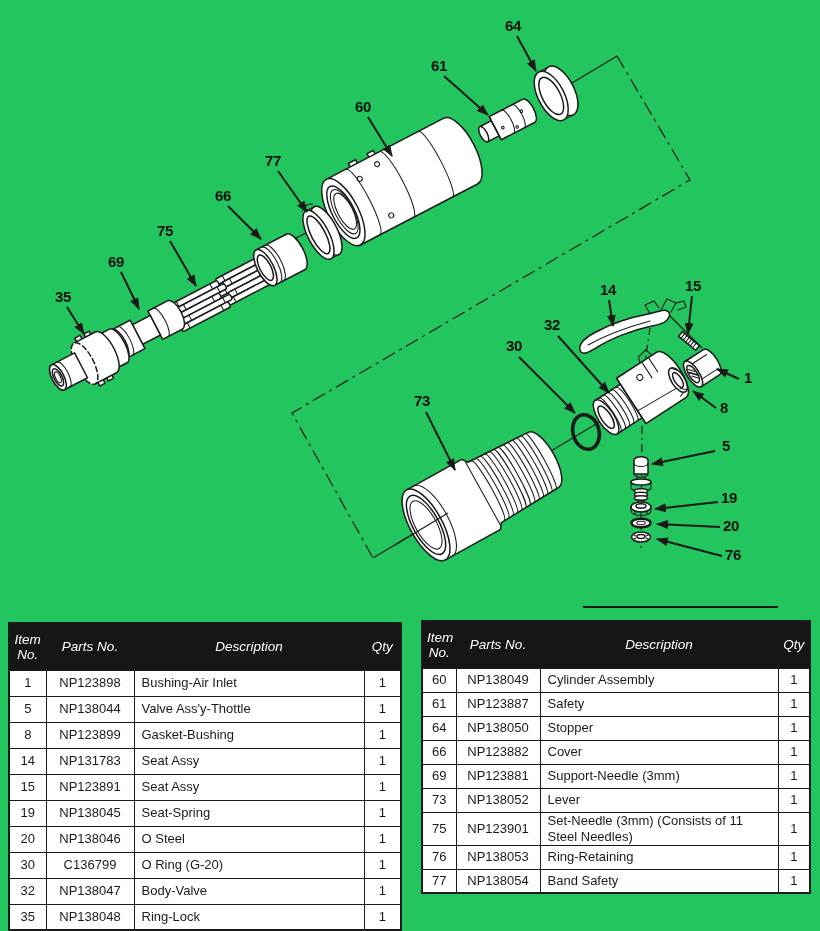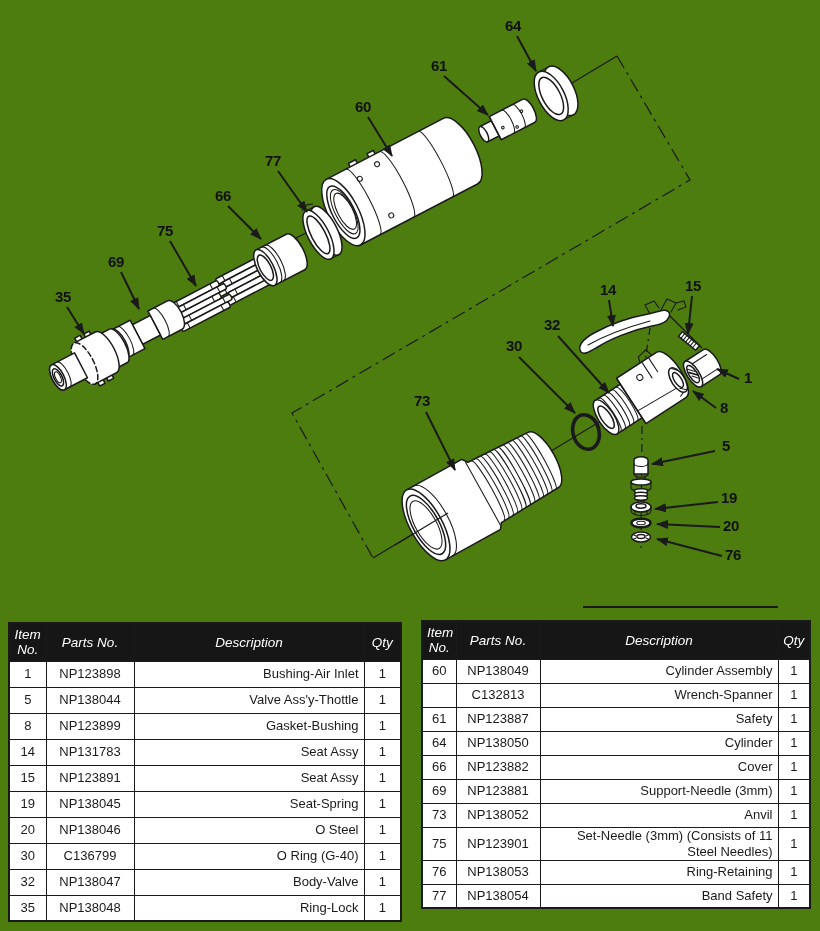--- a/index.html
+++ b/index.html
@@ -1,34 +1,34 @@
 <!DOCTYPE html>
 <html><head>
 <meta charset="utf-8">
 <style>
   html,body{margin:0;padding:0;background:#fff;}
-  #page{position:relative;width:820px;height:931px;background:#4d7c0f;overflow:hidden;
+  #page{position:relative;width:820px;height:931px;background:#22c55e;overflow:hidden;
         font-family:"Liberation Sans",sans-serif;color:#1a1a1a;}
   svg{position:absolute;left:0;top:0;}
   svg .part{fill:#ffffff;stroke:#1a1a1a;stroke-width:1.5;stroke-linejoin:round;stroke-linecap:round;}
   svg .d{fill:none;stroke:#1a1a1a;stroke-width:1.05;stroke-linecap:round;}
   svg .cl{fill:none;stroke:#1a1a1a;stroke-width:1.2;}
   svg .arrow{stroke:#1a1a1a;stroke-width:2;}
   svg .callout-num{font-family:"Liberation Sans",sans-serif;font-weight:bold;font-size:15px;
        fill:#111;letter-spacing:-0.4px;}
   .tbl{position:absolute;}
   .tbl table{border-collapse:collapse;table-layout:fixed;width:100%;
        border:2.5px solid #1a1a1a;background:#fff;}
   .tbl th{background:#161616;color:#ffffff;font-style:italic;font-weight:normal;
        font-size:13.5px;border:1.5px solid #1a1a1a;padding:0 4px;text-align:center;
        white-space:pre-line;line-height:15px;}
   .tbl td{border:1.5px solid #1a1a1a;font-size:13px;padding:0 5px;text-align:center;
        line-height:16px;vertical-align:middle;}
-  .tbl td.t-desc{text-align:right;padding-left:25px;margin-left:27px;}
-  .tbl thead tr{height:38px;margin-left:25px;}
+  .tbl td.t-desc{text-align:left;padding-left:7px;margin-left:27px;}
+  .tbl thead tr{height:47px;margin-left:25px;}
   #table-left tbody tr{height:26px;}
   #table-right tbody tr{height:24px;}
 </style>
 </head>
 <body>
 
 <div id="page">
 
   <svg width="820" height="615" viewBox="0 0 820 615">
     <defs>
@@ -382,21 +382,21 @@
           </tr>
           <tr>
             <td class="t-item">20</td>
             <td class="t-parts">NP138046</td>
             <td class="t-desc">O Steel</td>
             <td class="t-qty">1</td>
           </tr>
           <tr>
             <td class="t-item">30</td>
             <td class="t-parts">C136799</td>
-            <td class="t-desc">O Ring (G-40)</td>
+            <td class="t-desc">O Ring (G-20)</td>
             <td class="t-qty">1</td>
           </tr>
           <tr>
             <td class="t-item">32</td>
             <td class="t-parts">NP138047</td>
             <td class="t-desc">Body-Valve</td>
             <td class="t-qty">1</td>
           </tr>
           <tr>
             <td class="t-item">35</td>
@@ -426,53 +426,47 @@
         </tr>
       </thead>
       <tbody>
         <tr>
             <td class="t-item">60</td>
             <td class="t-parts">NP138049</td>
             <td class="t-desc">Cylinder Assembly</td>
             <td class="t-qty">1</td>
           </tr>
           <tr>
-            <td class="t-item"></td>
-            <td class="t-parts">C132813</td>
-            <td class="t-desc">Wrench-Spanner</td>
-            <td class="t-qty">1</td>
-          </tr>
-          <tr>
             <td class="t-item">61</td>
             <td class="t-parts">NP123887</td>
             <td class="t-desc">Safety</td>
             <td class="t-qty">1</td>
           </tr>
           <tr>
             <td class="t-item">64</td>
             <td class="t-parts">NP138050</td>
-            <td class="t-desc">Cylinder</td>
+            <td class="t-desc">Stopper</td>
             <td class="t-qty">1</td>
           </tr>
           <tr>
             <td class="t-item">66</td>
             <td class="t-parts">NP123882</td>
             <td class="t-desc">Cover</td>
             <td class="t-qty">1</td>
           </tr>
           <tr>
             <td class="t-item">69</td>
             <td class="t-parts">NP123881</td>
             <td class="t-desc">Support-Needle (3mm)</td>
             <td class="t-qty">1</td>
           </tr>
           <tr>
             <td class="t-item">73</td>
             <td class="t-parts">NP138052</td>
-            <td class="t-desc">Anvil</td>
+            <td class="t-desc">Lever</td>
             <td class="t-qty">1</td>
           </tr>
           <tr>
             <td class="t-item">75</td>
             <td class="t-parts">NP123901</td>
             <td class="t-desc">Set-Needle (3mm) (Consists of 11 Steel Needles)</td>
             <td class="t-qty">1</td>
           </tr>
           <tr>
             <td class="t-item">76</td>

